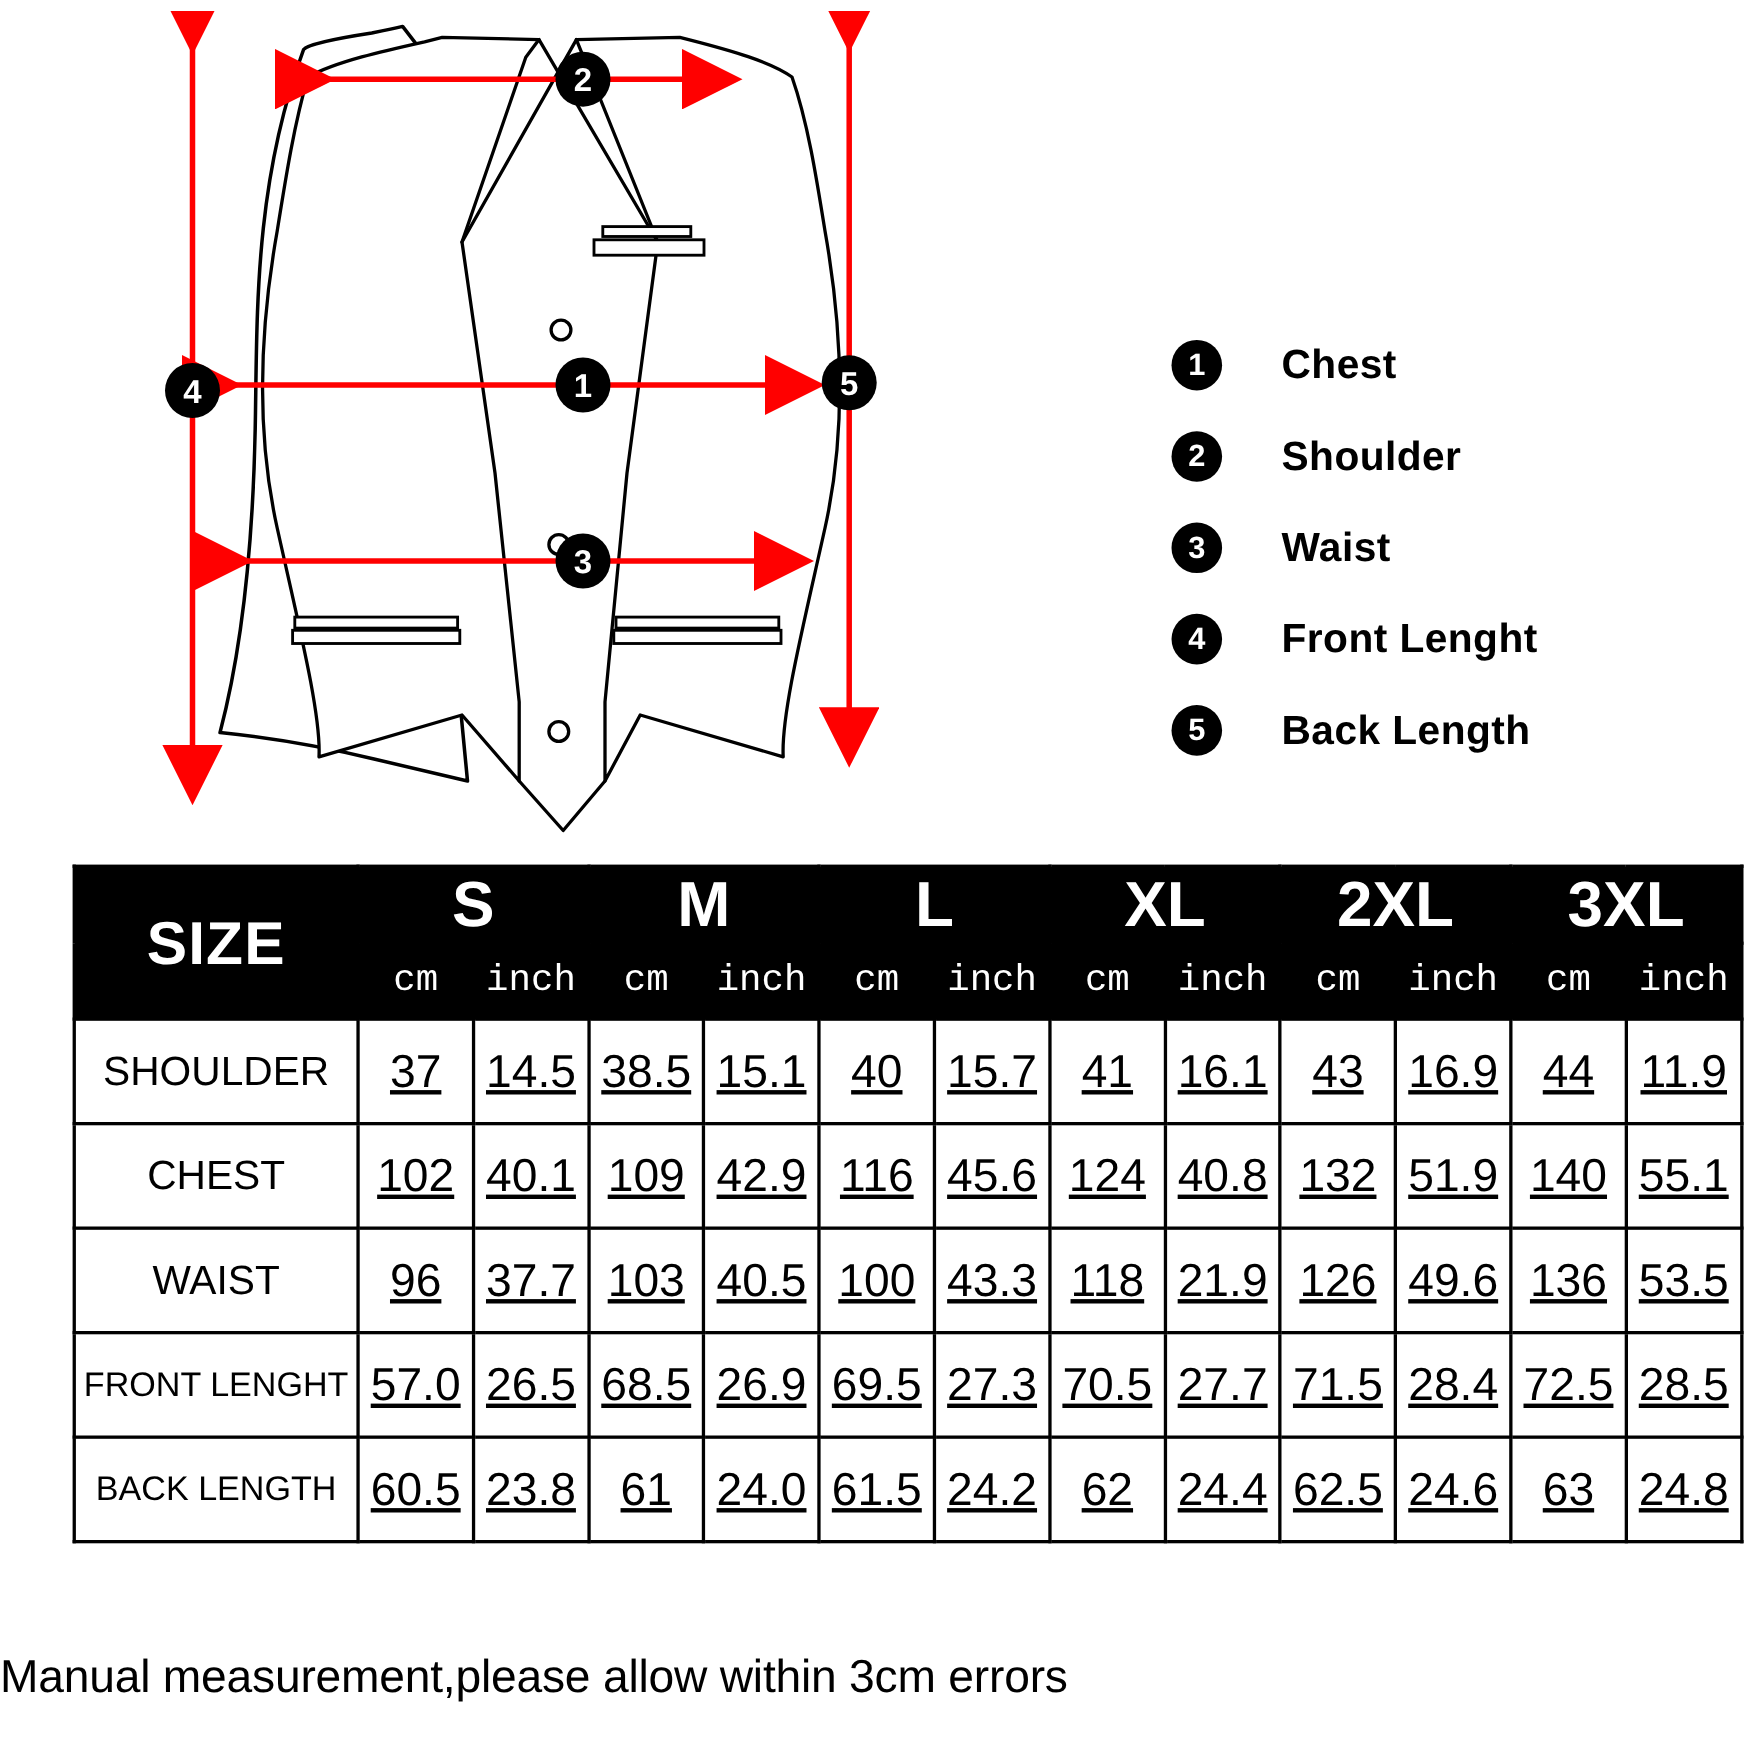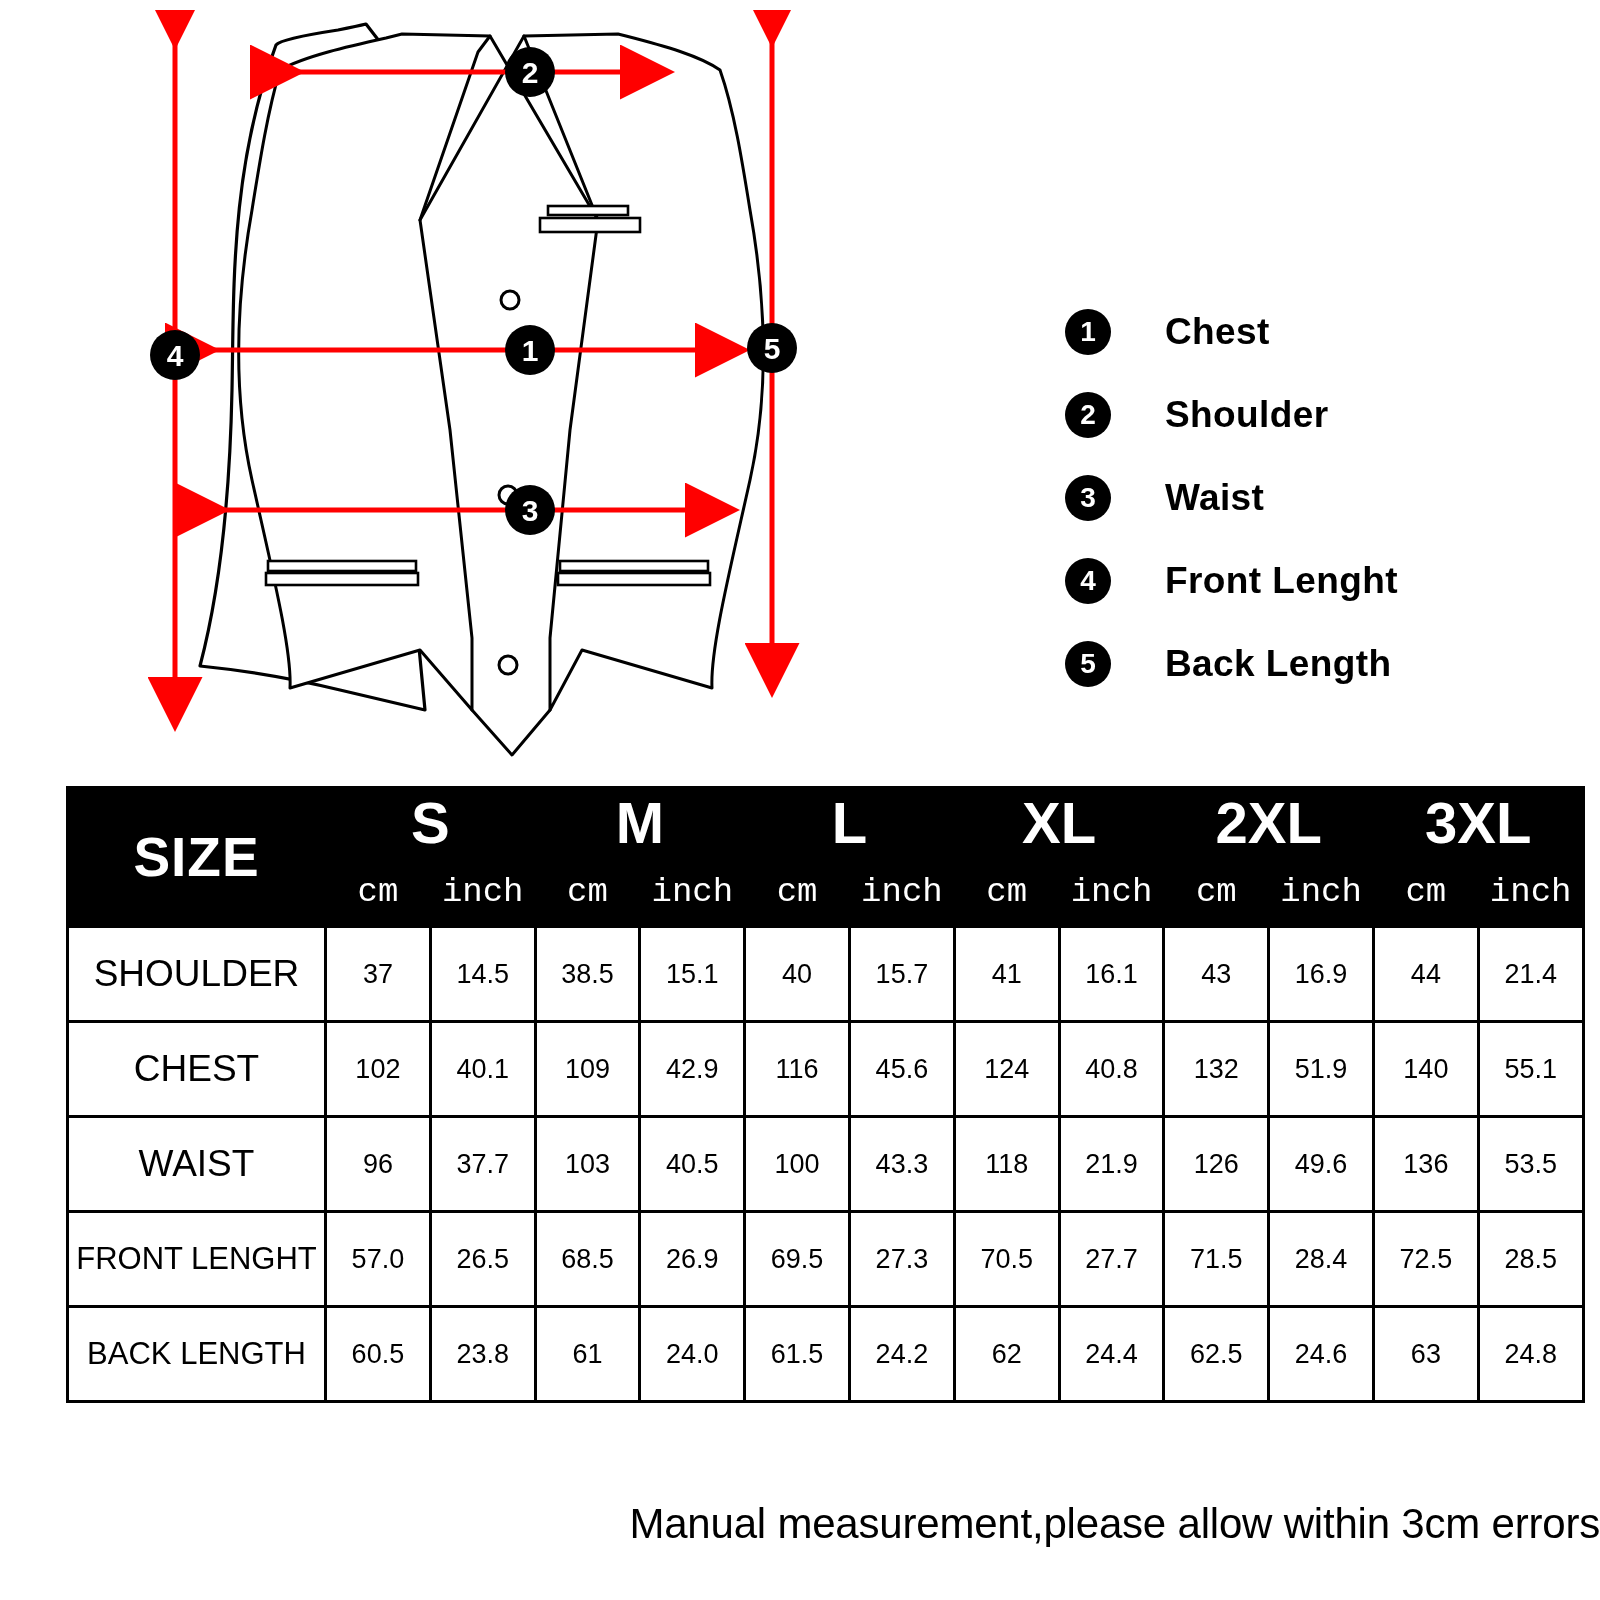--- a/index.html
+++ b/index.html
@@ -102,32 +102,33 @@
   }
   .rowlabel {
     font-size: 37px;
     height: 92px;
     white-space: nowrap;
   }
   .rowlabel.small {
     font-size: 31px;
   }
   .num {
-    font-size: 27px;
+    font-size: 42px;
+    text-decoration: underline;
   }
   .col-label { width: 258px; }
   .col-num { width: 104.8px; }
 
   
   #footer-note {
     position: absolute;
     left: 0;
     top: 1500px;
     width: 1600px;
-    text-align: right;
+    text-align: left;
     font-size: 42px;
     letter-spacing: -0.2px;
   }
 </style>
 </head>
 <body>
 
 <div id="illustration">
   <svg id="vest-svg" width="800" height="760" viewBox="0 0 800 760">
     <defs>
@@ -319,21 +320,21 @@
         <td class="num">14.5</td>
         <td class="num">38.5</td>
         <td class="num">15.1</td>
         <td class="num">40</td>
         <td class="num">15.7</td>
         <td class="num">41</td>
         <td class="num">16.1</td>
         <td class="num">43</td>
         <td class="num">16.9</td>
         <td class="num">44</td>
-        <td class="num">21.4</td>
+        <td class="num">11.9</td>
       </tr>
       <tr>
         <td class="rowlabel">CHEST</td>
         <td class="num">102</td>
         <td class="num">40.1</td>
         <td class="num">109</td>
         <td class="num">42.9</td>
         <td class="num">116</td>
         <td class="num">45.6</td>
         <td class="num">124</td>

